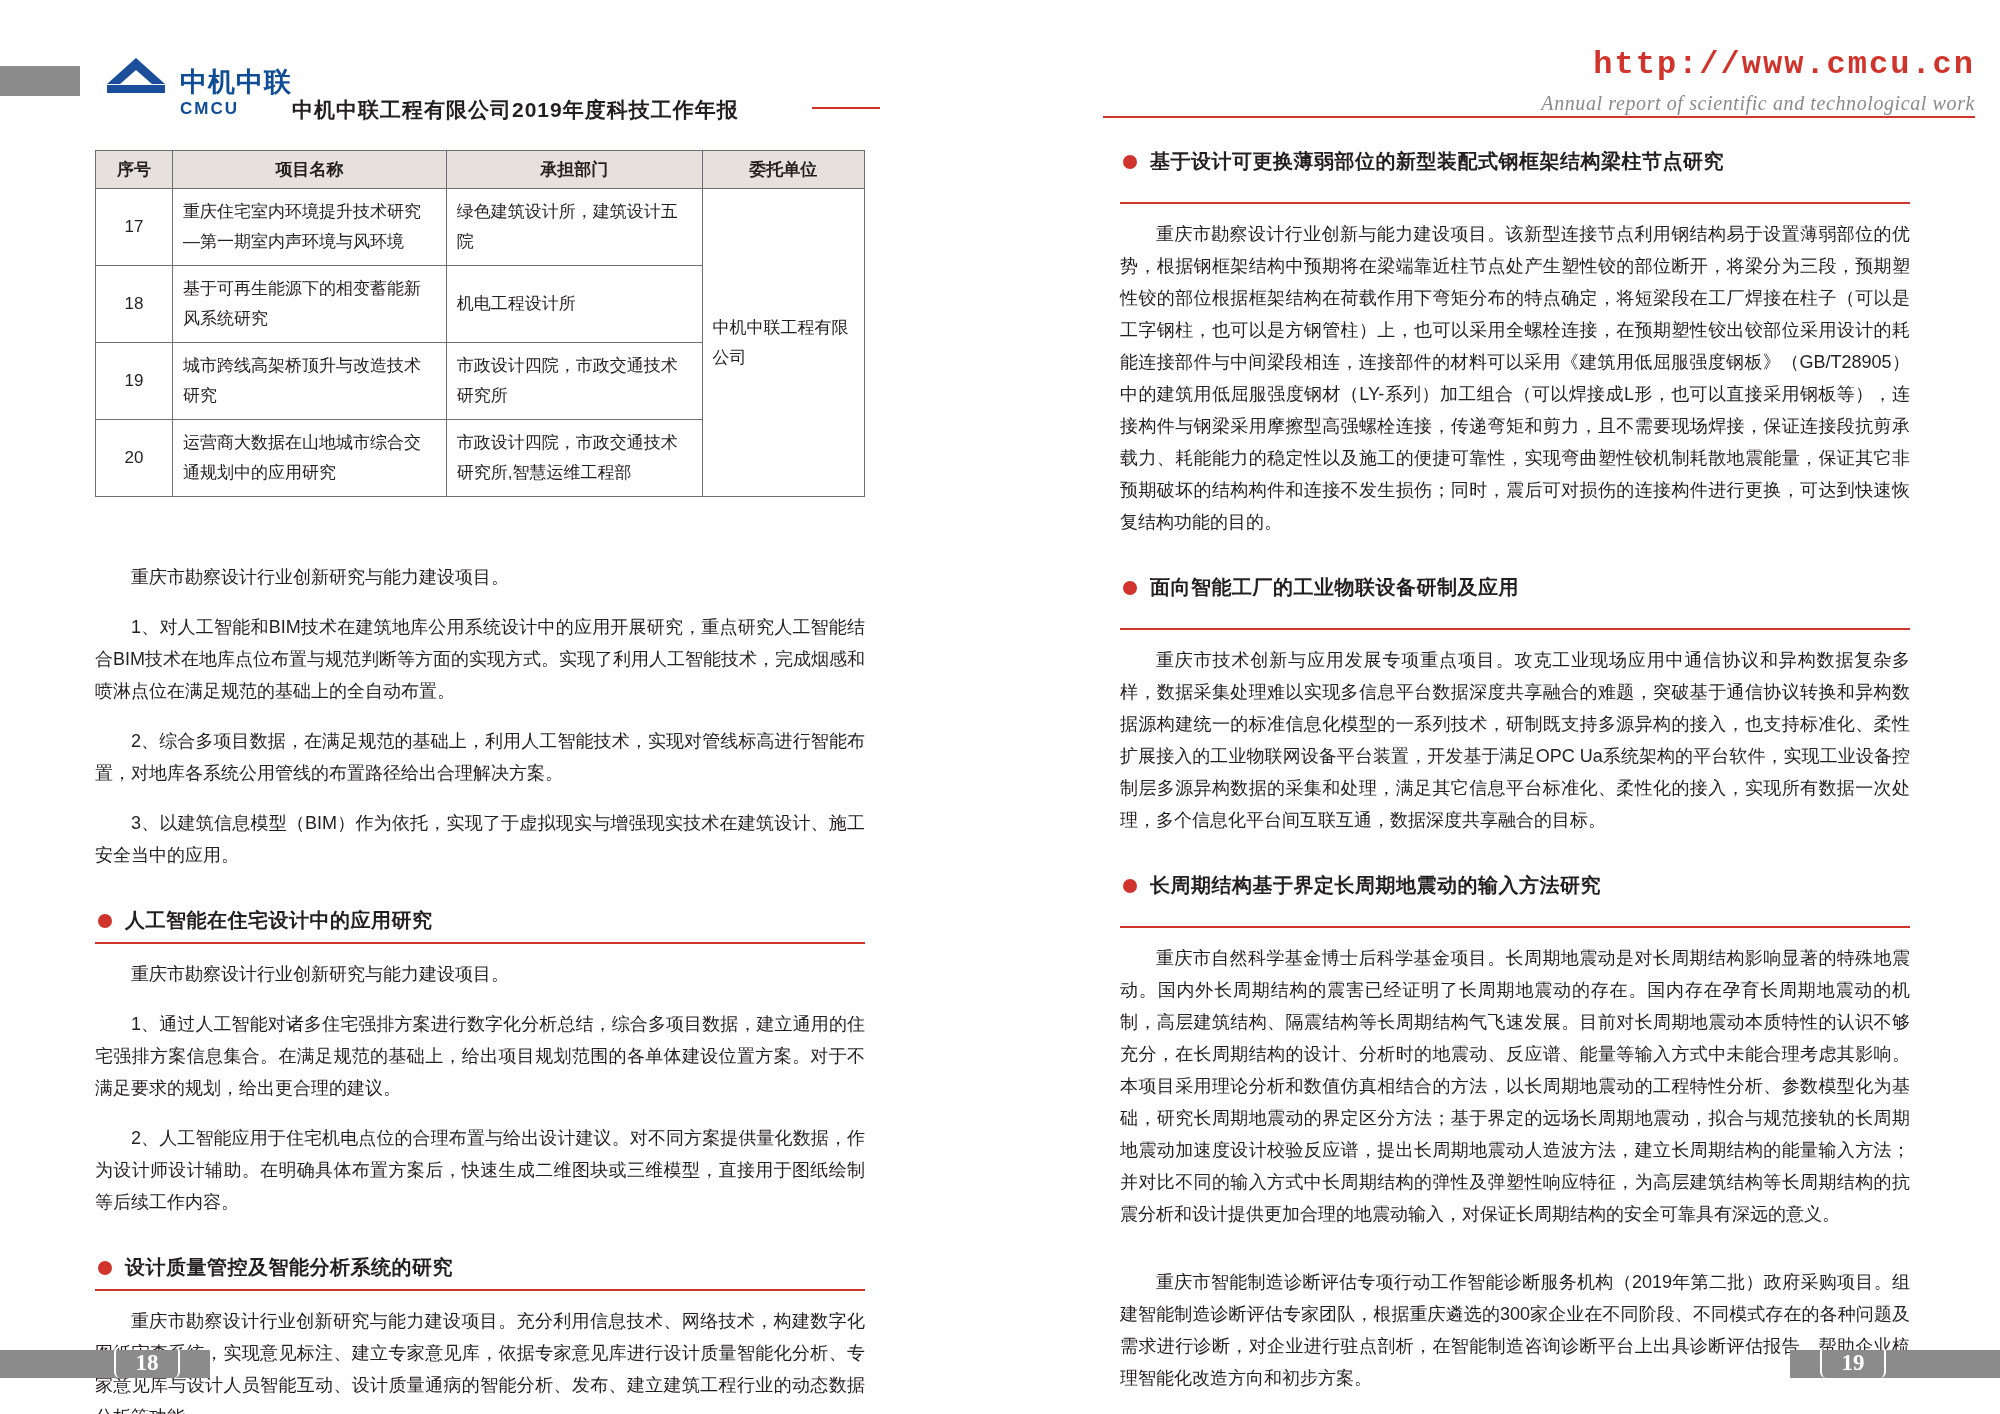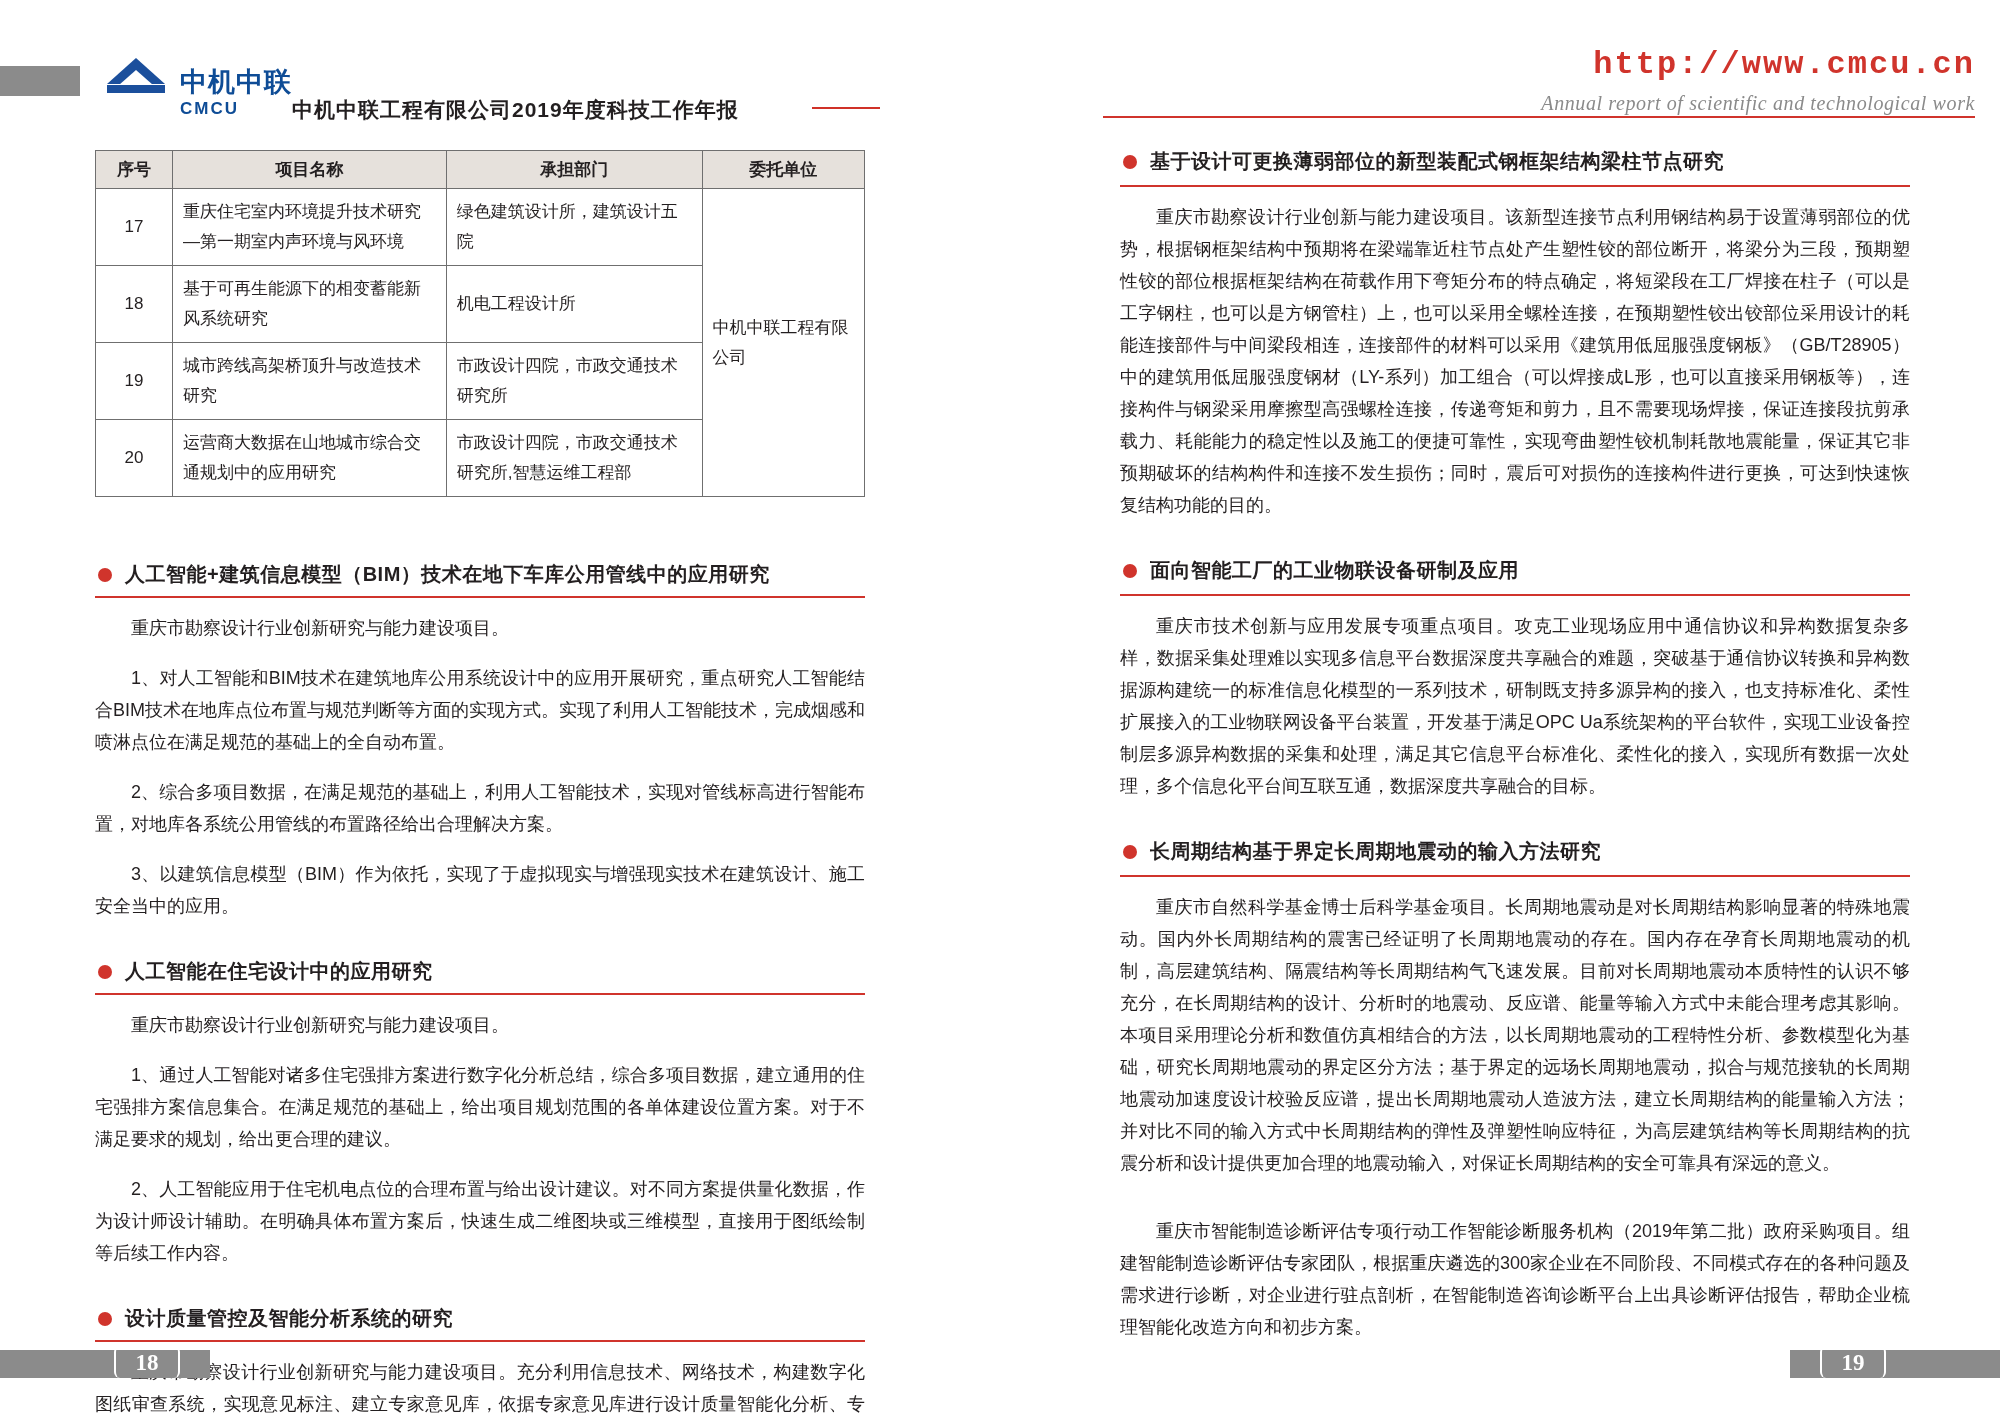--- a/index.html
+++ b/index.html
@@ -55,21 +55,21 @@
 
   
   .sec{margin-top:36px;}
   .sec-head{position:relative;padding-left:30px;padding-bottom:8px;border-bottom:2px solid #d0342c;}
   .sec-head .dot{position:absolute;left:3px;top:7px;width:14px;height:14px;border-radius:50%;background:#d0342c;}
   .sec-head .t{font-size:20px;font-weight:bold;color:#231f20;letter-spacing:.5px;}
   .para{font-size:18px;line-height:32px;color:#231f20;text-align:justify;margin-top:14px;text-indent:2em;}
   .para.tight{margin-top:4px;}
 
   
-  .col-right .sec-head{padding-bottom:10px;}
+  .col-right .sec-head{padding-bottom:27px;}
 
   
   .footer-bar{position:absolute;bottom:36px;height:28px;background:#8b8b8b;}
   .fl{left:0;width:210px;}
   .fr{right:0;width:210px;}
   .page-num{position:absolute;bottom:30px;width:58px;height:40px;}
   .pn-left{left:118px;}
   .pn-right{right:118px;}
   .pn-inner{position:relative;width:58px;height:40px;}
   .pn-inner .num{position:absolute;left:0;top:6px;width:58px;text-align:center;
@@ -136,24 +136,20 @@
         </tr>
         <tr>
           <td class="c-no">20</td>
           <td class="c-name">运营商大数据在山地城市综合交通规划中的应用研究</td>
           <td class="c-dep">市政设计四院，市政交通技术研究所,智慧运维工程部</td>
         </tr>
       </tbody>
     </table>
 
     <div class="sec" style="margin-top:64px;">
-      <div class="sec-head">
-        <span class="dot"></span>
-        <span class="t">人工智能+建筑信息模型（BIM）技术在地下车库公用管线中的应用研究</span>
-      </div>
       <p class="para">重庆市勘察设计行业创新研究与能力建设项目。</p>
       <p class="para tight">1、对人工智能和BIM技术在建筑地库公用系统设计中的应用开展研究，重点研究人工智能结合BIM技术在地库点位布置与规范判断等方面的实现方式。实现了利用人工智能技术，完成烟感和喷淋点位在满足规范的基础上的全自动布置。</p>
       <p class="para tight">2、综合多项目数据，在满足规范的基础上，利用人工智能技术，实现对管线标高进行智能布置，对地库各系统公用管线的布置路径给出合理解决方案。</p>
       <p class="para tight">3、以建筑信息模型（BIM）作为依托，实现了于虚拟现实与增强现实技术在建筑设计、施工安全当中的应用。</p>
     </div>
 
     <div class="sec">
       <div class="sec-head">
         <span class="dot"></span>
         <span class="t">人工智能在住宅设计中的应用研究</span>

